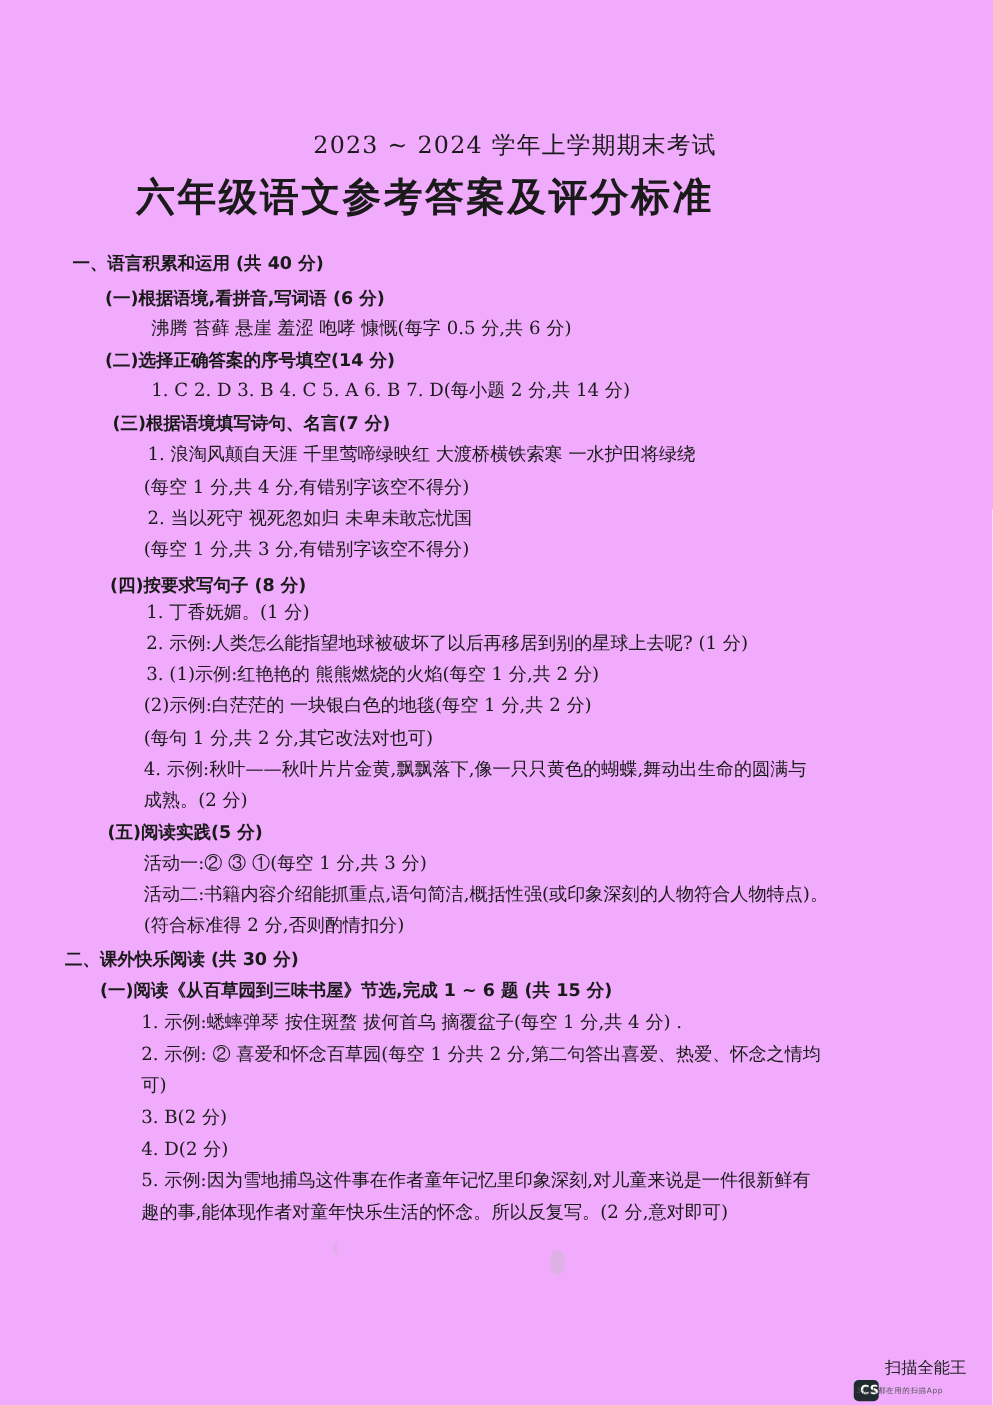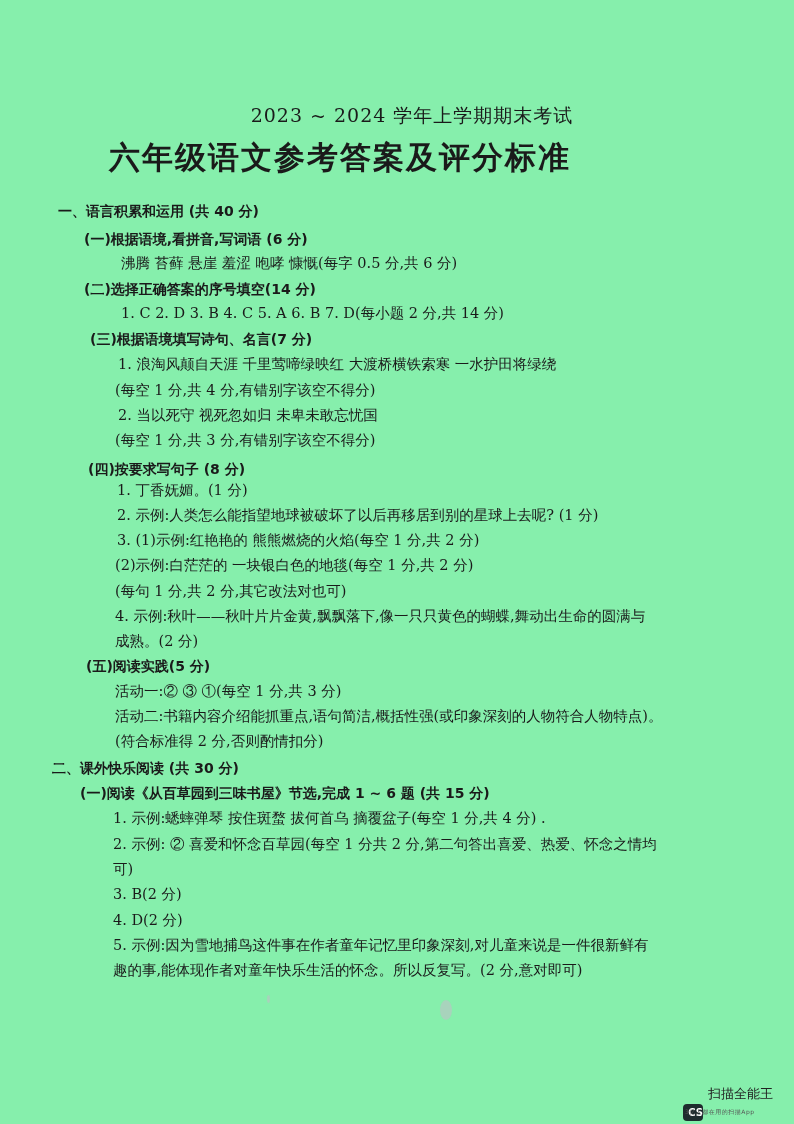--- a/index.html
+++ b/index.html
@@ -12,21 +12,21 @@
       height: 1124px;
       position: relative;
       overflow: hidden;
       font-family: "DejaVu Serif", "Liberation Serif", serif;
       color: #1a1a1a;
     }
     .page {
       position: absolute;
       left: 0; top: 0;
       width: 794px; height: 1124px;
-      background: #86efac;
+      background: #f0abfc;
     }
     .title-line1 {
       position: absolute;
       top: 103px;
       left: 0; width: 794px;
       text-align: center;
       font-size: 19px;
       letter-spacing: 1px;
       padding-left: 30px;
       box-sizing: border-box;

